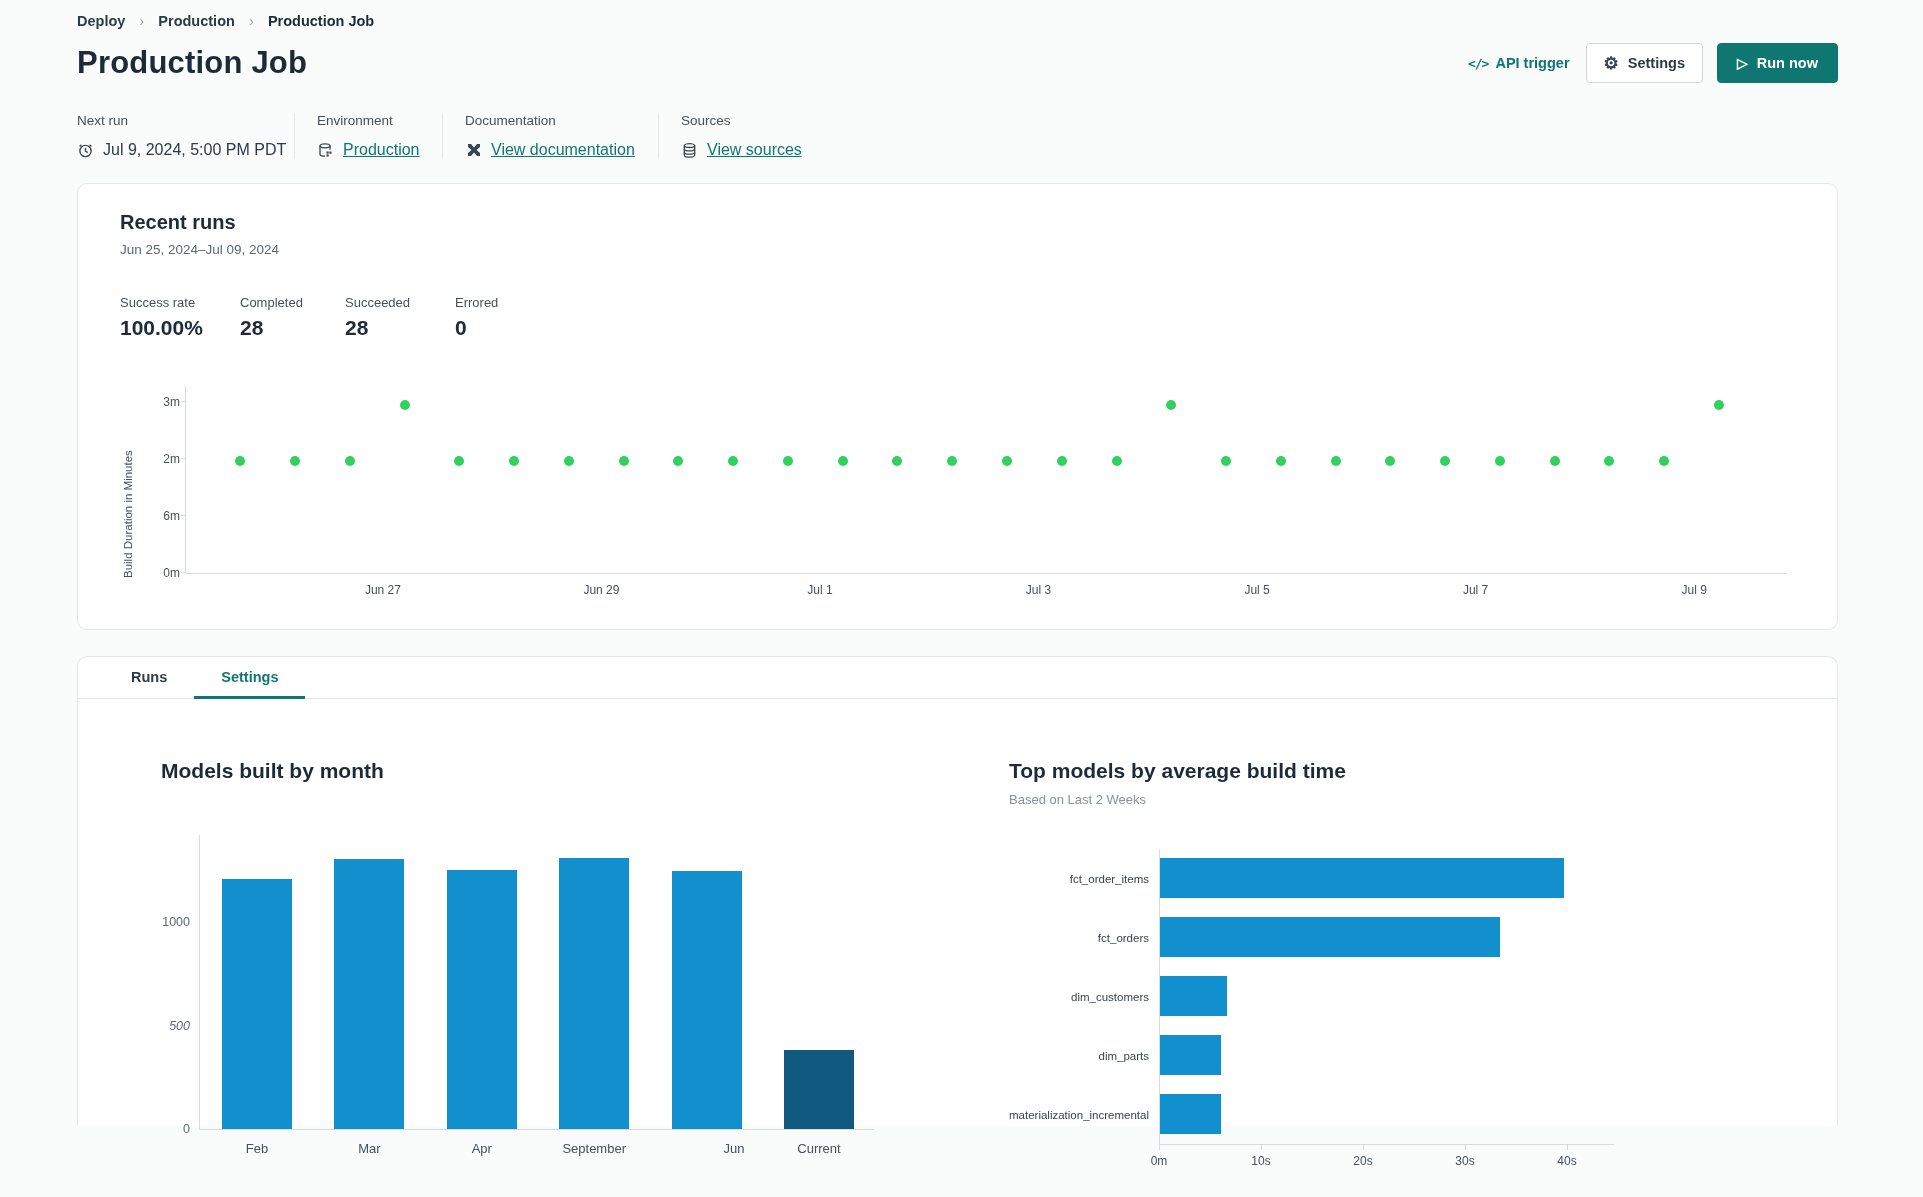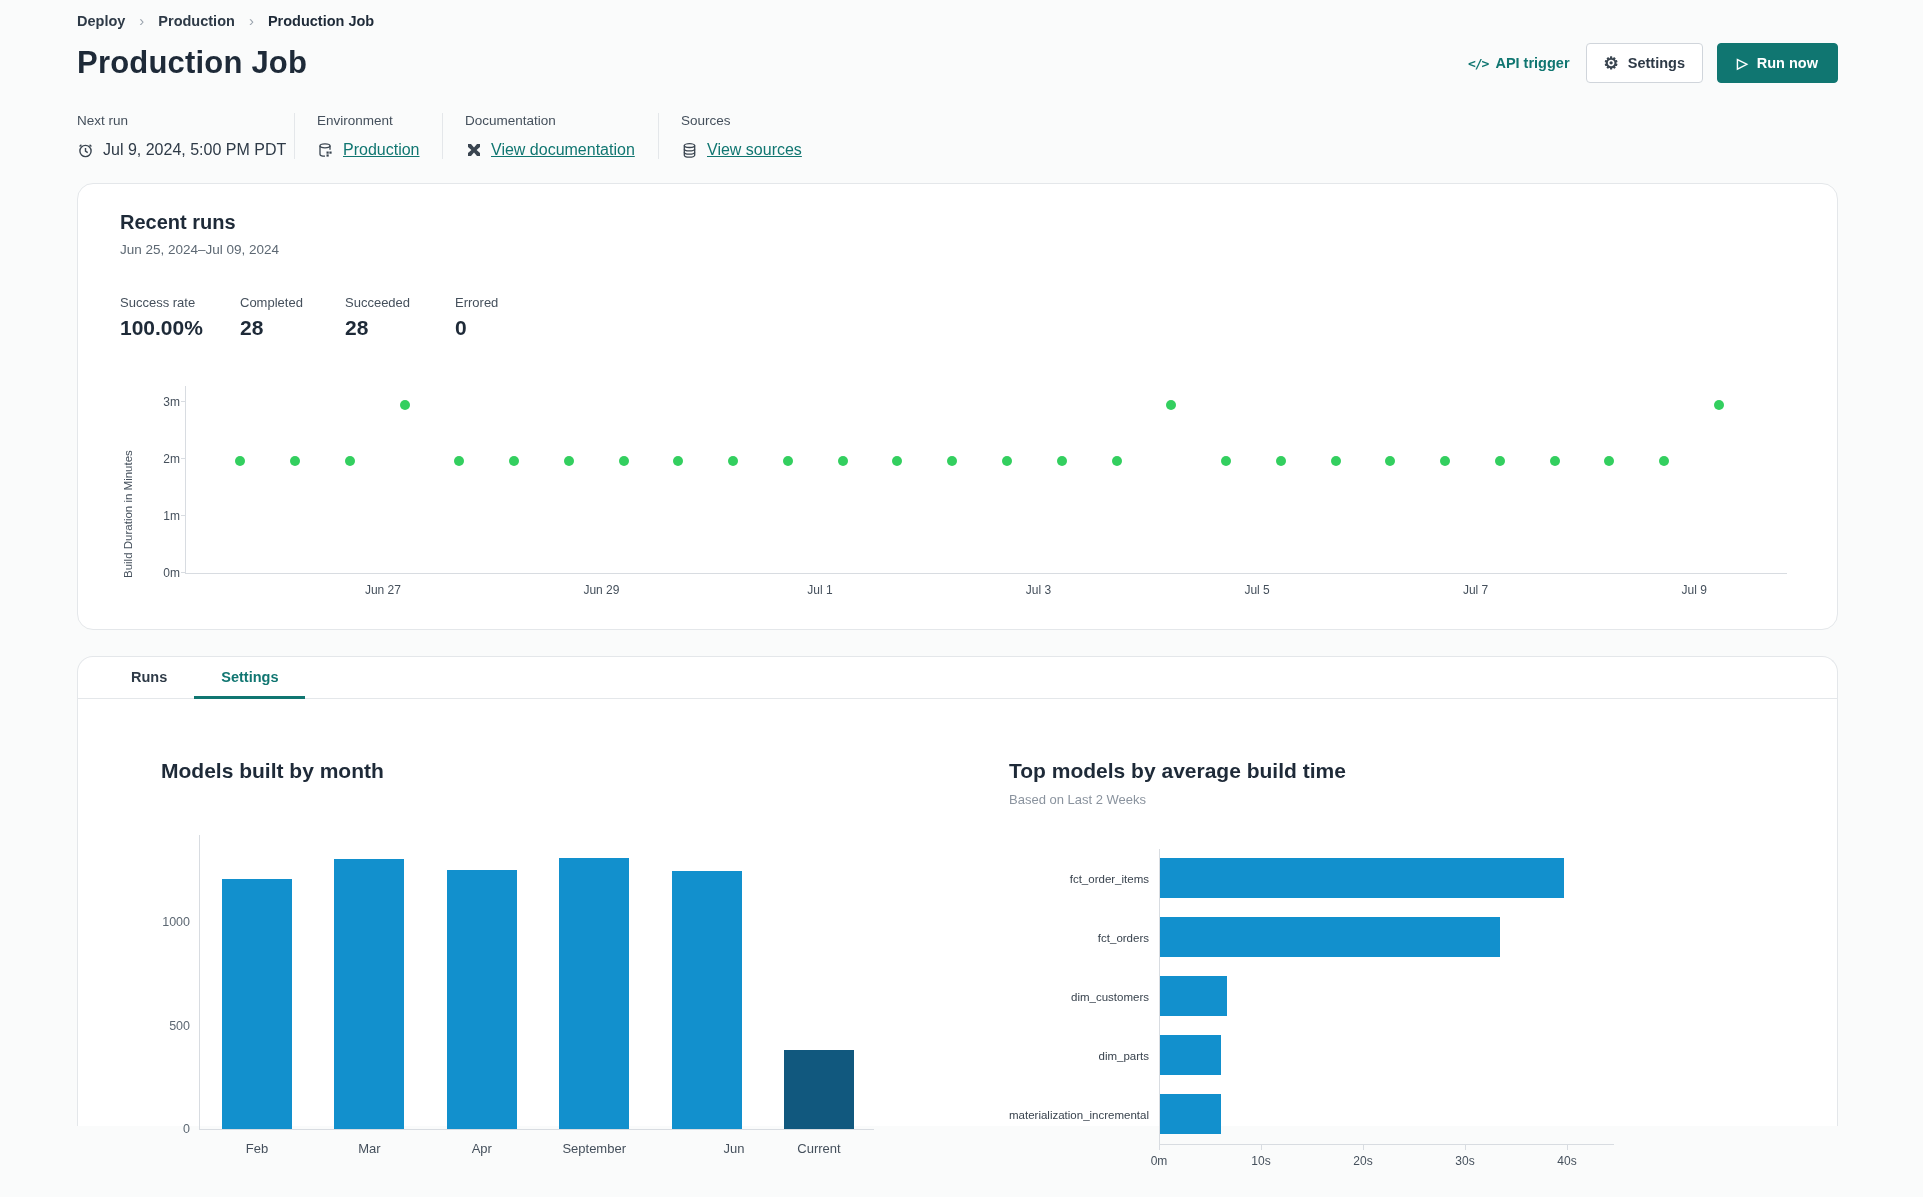--- a/index.html
+++ b/index.html
@@ -36,21 +36,21 @@
   .meta-col + .meta-col{border-left:1px solid var(--border);padding-left:22px;}
   .meta-col.c1{width:217px;}
   .meta-col.c2{width:148px;}
   .meta-col.c3{width:216px;}
   .meta-label{font-size:13.5px;color:var(--label);}
   .meta-value{margin-top:13px;display:flex;align-items:center;gap:9px;font-size:16px;color:var(--ink2);}
   .meta-value a{color:var(--teal);font-weight:400;text-decoration:underline;cursor:pointer;}
   .micon{display:inline-flex;width:17px;height:17px;align-items:center;justify-content:center;flex:none;}
 
   
-  .card{background:var(--card);border:1px solid var(--border);border-radius:16px;}
+  .card{background:var(--card);border:1px solid var(--border);border-radius:10px;}
   .card-runs{margin-top:24px;height:447px;padding:27px 42px;}
   .card-runs h2{font-size:20px;font-weight:700;color:var(--ink);}
   .date-range{margin-top:8px;font-size:13.5px;color:var(--muted);}
   .stats{display:flex;margin-top:38px;}
   .stat{min-width:0;}
   .stat:nth-child(1){width:120px;}
   .stat:nth-child(2){width:105px;}
   .stat:nth-child(3){width:110px;}
   .stat-label{font-size:13px;color:var(--label);}
   .stat-value{margin-top:6px;font-size:21px;font-weight:700;color:var(--ink);}
@@ -198,21 +198,21 @@
       <div class="stat">
         <div class="stat-label">Errored</div>
         <div class="stat-value">0</div>
       </div>
     </div>
     <div class="scatter-wrap">
       <div class="ylab">Build Duration in Minutes</div>
       <div class="scatter-plot" id="scatter-plot">
           <div class="ytick" style="bottom: -7px;">0m</div>
           <div class="ytickmark" style="bottom: 0px;"></div>
-          <div class="ytick" style="bottom: 50px;">1m</div>
+          <div class="ytick" style="bottom: 50px;">6m</div>
           <div class="ytickmark" style="bottom: 57px;"></div>
           <div class="ytick" style="bottom: 107px;">2m</div>
           <div class="ytickmark" style="bottom: 114px;"></div>
           <div class="ytick" style="bottom: 164px;">3m</div>
           <div class="ytickmark" style="bottom: 171px;"></div>
           <div class="dot" style="left: 3.4%; bottom: 107.29px;"></div>
           <div class="dot" style="left: 6.82%; bottom: 107.29px;"></div>
           <div class="dot" style="left: 10.24%; bottom: 107.29px;"></div>
           <div class="dot" style="left: 13.66%; bottom: 163.15px;"></div>
           <div class="dot" style="left: 17.08%; bottom: 107.29px;"></div>
@@ -254,21 +254,21 @@
     <div class="tabs">
       <div class="tab">Runs</div>
       <div class="tab active">Settings</div>
     </div>
     <div class="insights">
 
       <div class="chart-block">
         <div class="chart-title">Models built by month</div>
         <div class="vplot" id="vplot">
             <div class="vy" style="bottom: 0px;">0</div>
-            <div class="vy" style="bottom: 103.509px;">500</div>
+            <div class="vy" style="bottom: 103.509px; font-style: italic;">500</div>
             <div class="vy" style="bottom: 207.018px;">1000</div>
             <div class="vbar" style="left: 22px; height: 250.491px; background: rgb(18, 144, 205);"></div>
             <div class="vx" style="left: 57px;">Feb</div>
             <div class="vbar" style="left: 134.4px; height: 270.158px; background: rgb(18, 144, 205);"></div>
             <div class="vx" style="left: 169.4px;">Mar</div>
             <div class="vbar" style="left: 246.8px; height: 259.393px; background: rgb(18, 144, 205);"></div>
             <div class="vx" style="left: 281.8px;">Apr</div>
             <div class="vbar" style="left: 359.2px; height: 271.193px; background: rgb(18, 144, 205);"></div>
             <div class="vx" style="left: 394.2px;">September</div>
             <div class="vbar" style="left: 471.6px; height: 258.358px; background: rgb(18, 144, 205);"></div>

